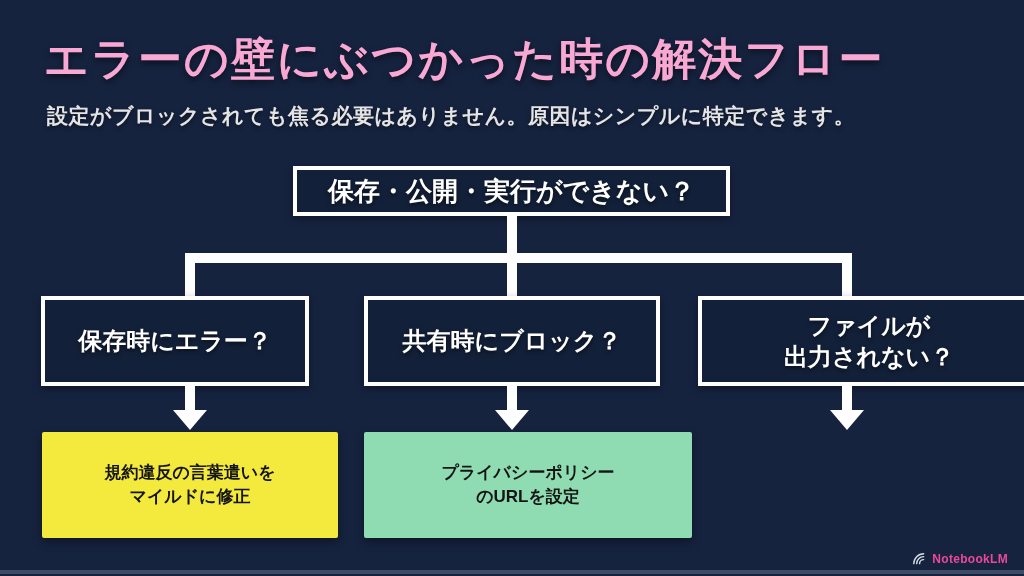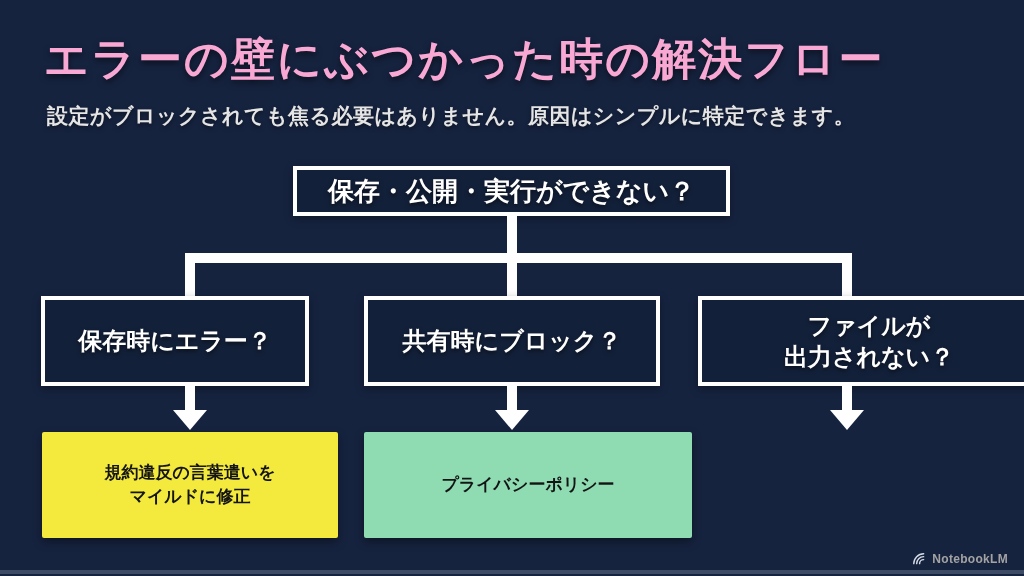--- a/index.html
+++ b/index.html
@@ -61,21 +61,21 @@
   .arrow-head{
     position:absolute;top:410px;width:0;height:0;
     border-left:17px solid transparent;border-right:17px solid transparent;
     border-top:20px solid #ffffff;
   }
   .head-0{left:173px;}.head-1{left:495px;}.head-2{left:830px;}
   
   .brand{
     position:absolute;right:16px;top:552px;
     display:flex;align-items:center;gap:6px;
-    color:#a3a3a3;font-size:12px;font-weight:bold;letter-spacing:.3px;
+    color:#ec4899;font-size:12px;font-weight:bold;letter-spacing:.3px;
   }
   .brand svg{display:block;}
   .bottom-edge{
     position:absolute;left:0;bottom:2px;width:1024px;height:4px;
     background:#49556e;opacity:.8;
   }
 </style>
 </head>
 <body>
 
@@ -113,20 +113,21 @@
   <div class="arrow-head head-1"></div>
   <div class="arrow-stem stem-2"></div>
   <div class="arrow-head head-2"></div>
 
   <div class="abox abox-0">
     <div>規約違反の言葉遣いを</div>
     <div>マイルドに修正</div>
   </div>
   <div class="abox abox-1">
     <div>プライバシーポリシー</div>
+    <div>のURLを設定</div>
   </div>
 
   <div class="brand">
     <span>
       <svg width="14" height="14" viewBox="0 0 24 24" fill="none" stroke="#d5dce6" stroke-width="2.4" stroke-linecap="round">
         <path d="M3 20 A 17 17 0 0 1 20 3"></path>
         <path d="M8 20 A 12 12 0 0 1 20 8"></path>
         <path d="M13 20 A 7 7 0 0 1 20 13"></path>
       </svg>
     </span>

